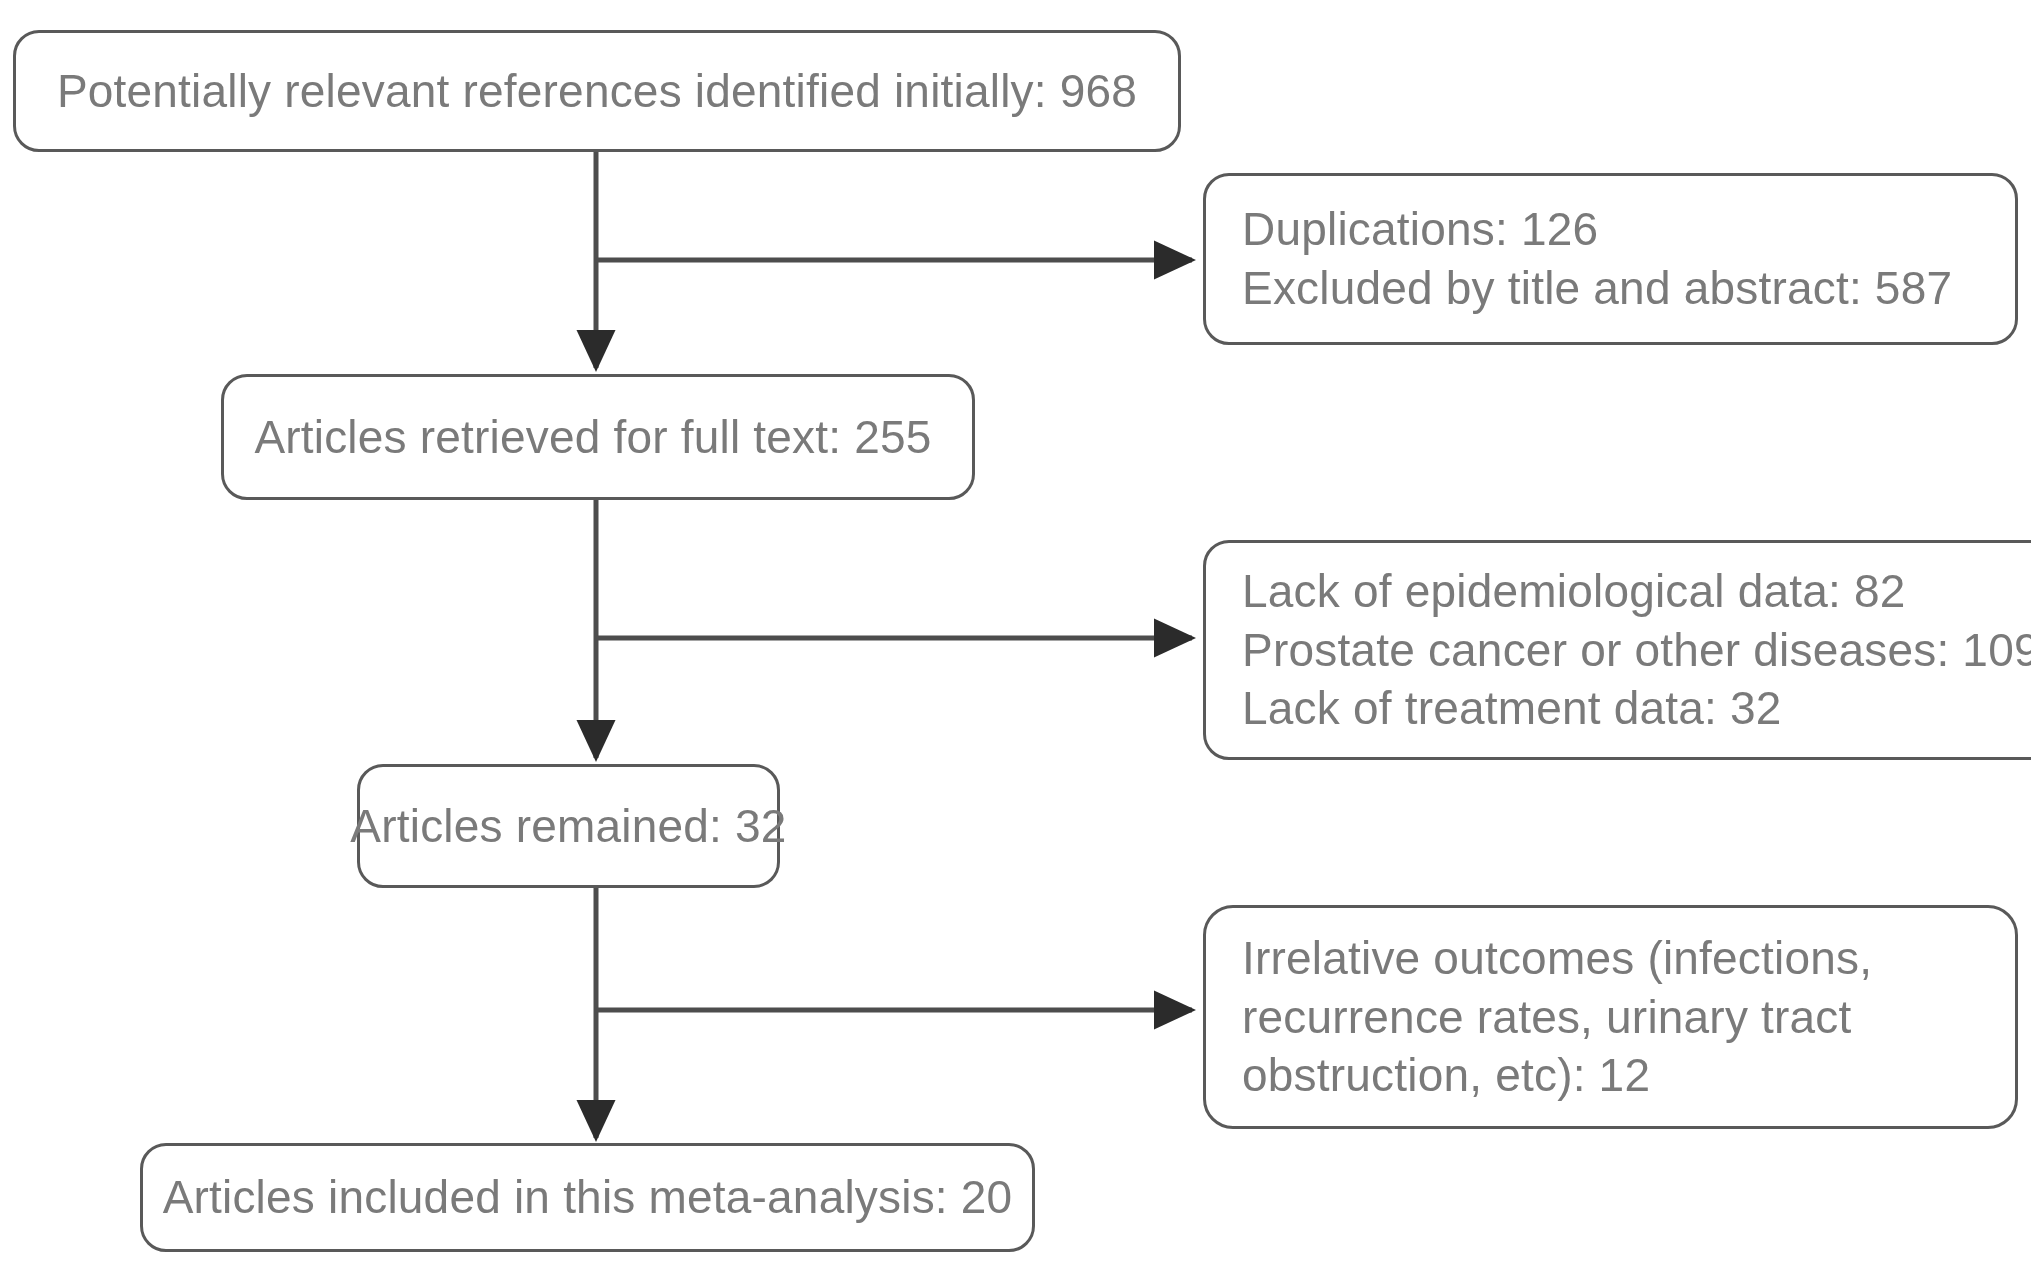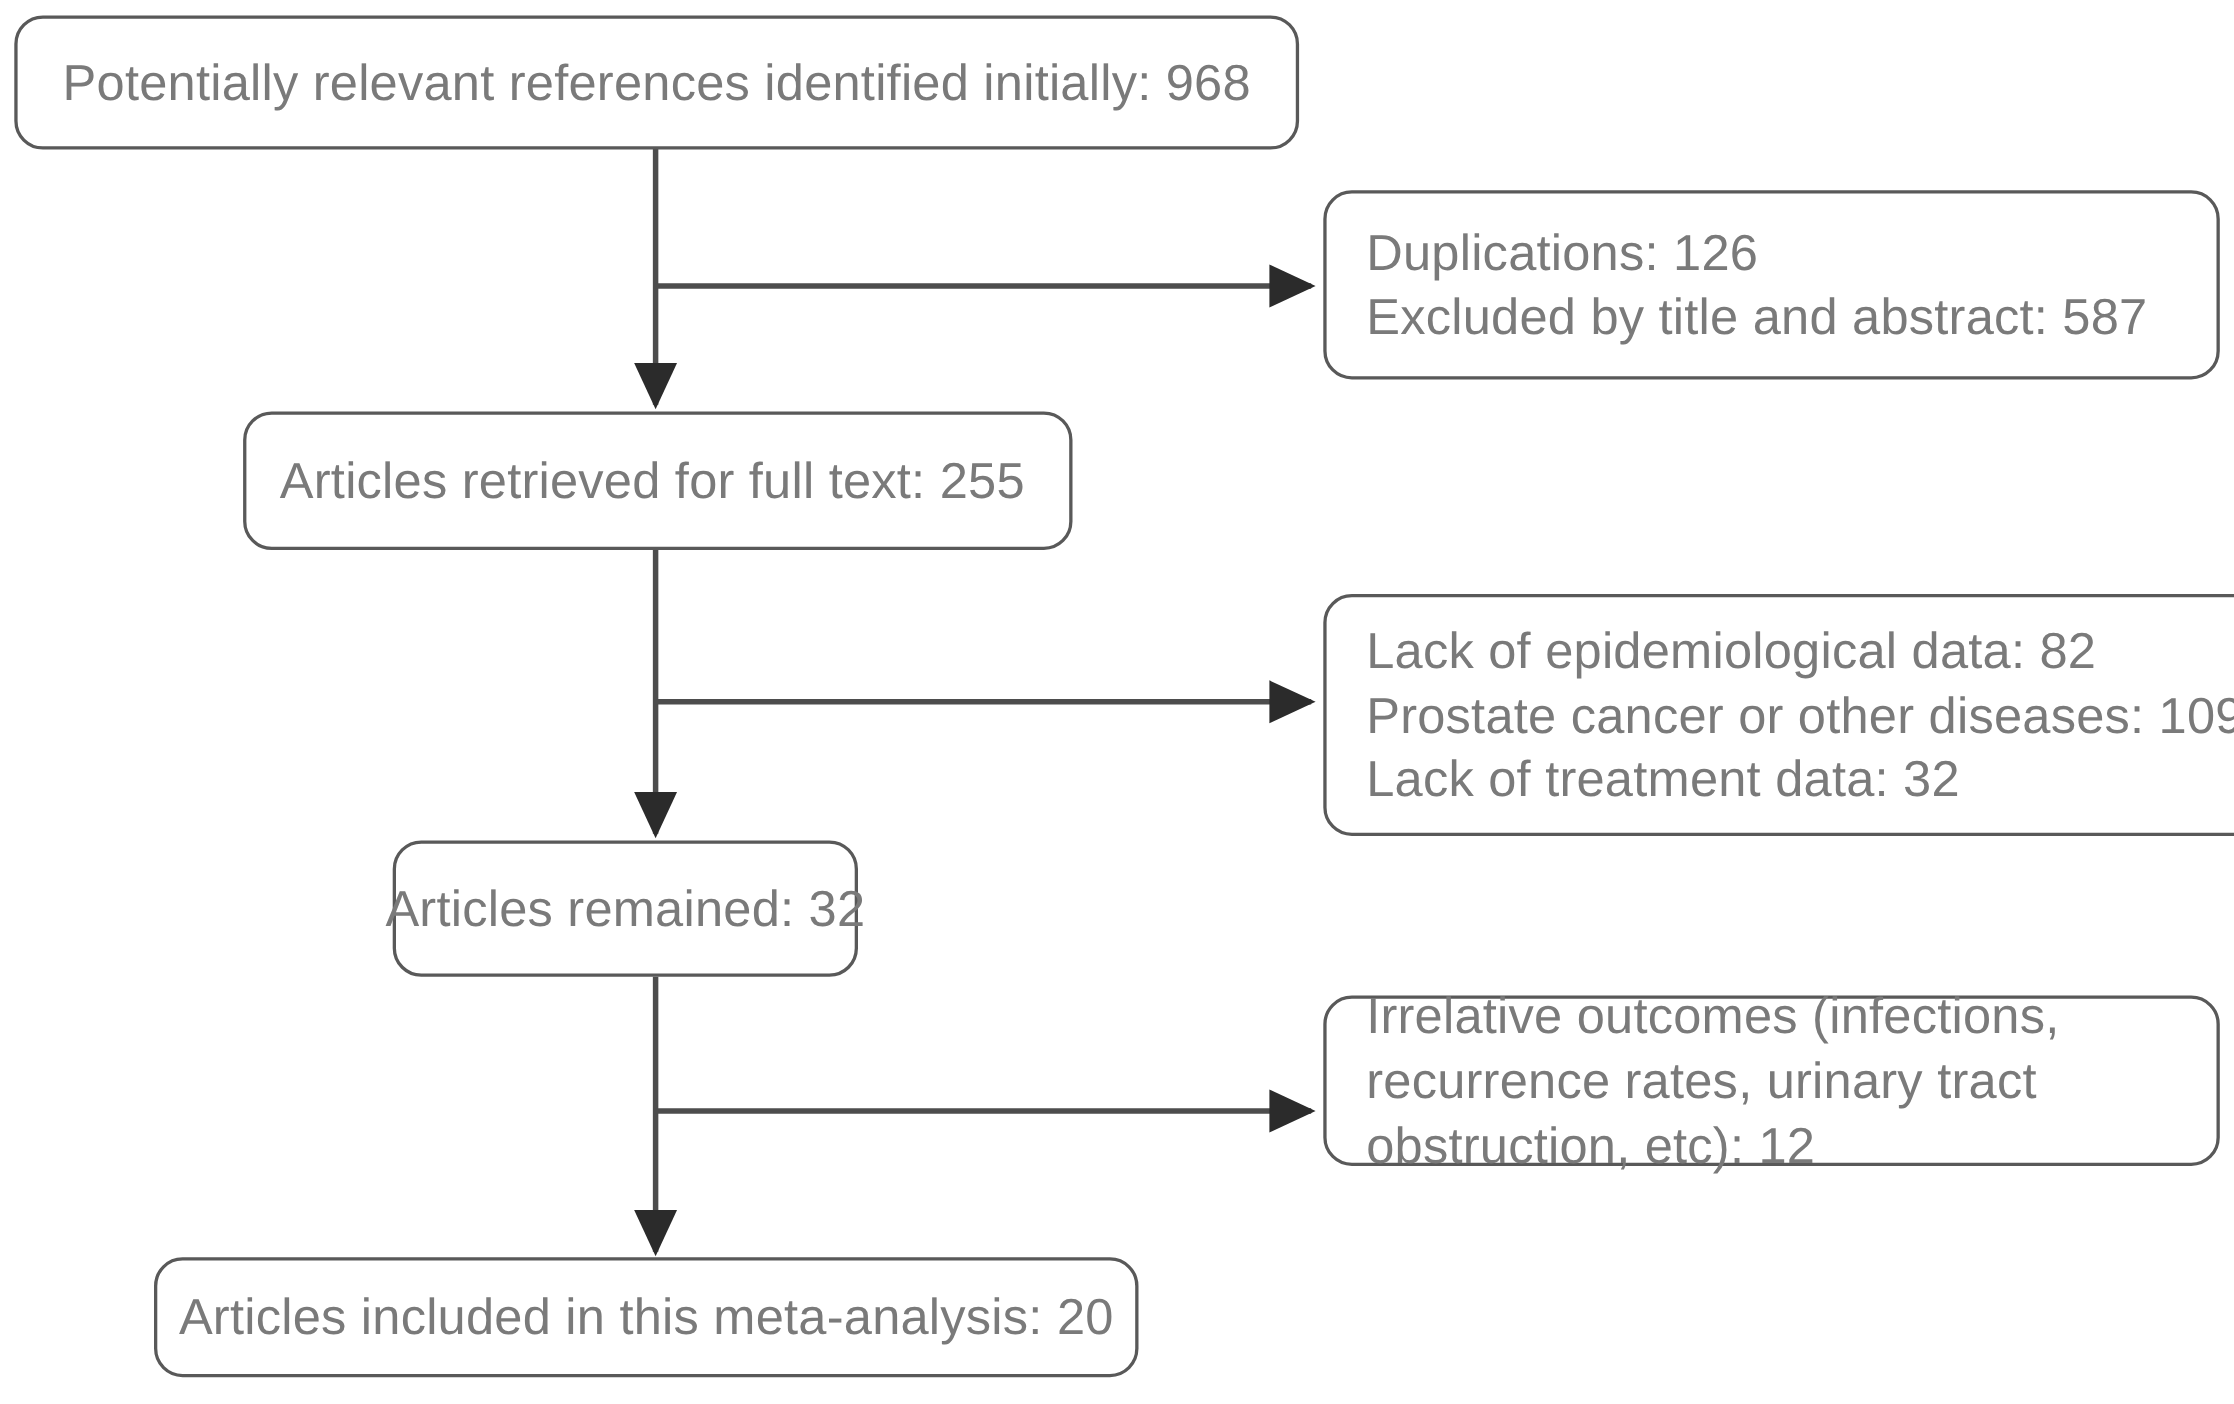--- a/index.html
+++ b/index.html
@@ -75,21 +75,21 @@
 
     <line x1="596" y1="500" x2="596" y2="758" stroke="#4d4d4d" stroke-width="5" marker-end="url(#arrowhead)"></line>
 
     <line x1="596" y1="638" x2="1192" y2="638" stroke="#4d4d4d" stroke-width="5" marker-end="url(#arrowhead)"></line>
 
     <line x1="596" y1="888" x2="596" y2="1138" stroke="#4d4d4d" stroke-width="5" marker-end="url(#arrowhead)"></line>
 
     <line x1="596" y1="1010" x2="1192" y2="1010" stroke="#4d4d4d" stroke-width="5" marker-end="url(#arrowhead)"></line>
   </svg>
 
-  <div class="node-box centered" style="left:13px; top:14px; width:1168px; height:122px;">
+  <div class="node-box centered" style="left:13px; top:30px; width:1168px; height:122px;">
     <div class="node-text">Potentially relevant references identified initially: 968</div>
   </div>
 
   <div class="node-box left-aligned" style="left:1203px; top:173px; width:815px; height:172px;">
     <div class="node-text">Duplications: 126</div>
     <div class="node-text">Excluded by title and abstract: 587</div>
   </div>
 
   <div class="node-box centered" style="left:221px; top:374px; width:754px; height:126px;padding-left:10px;">
     <div class="node-text">Articles retrieved for full text: 255</div>
@@ -98,21 +98,21 @@
   <div class="node-box left-aligned" style="left:1203px; top:540px; width:955px; height:220px;">
     <div class="node-text">Lack of epidemiological data: 82</div>
     <div class="node-text">Prostate cancer or other diseases: 109</div>
     <div class="node-text">Lack of treatment data: 32</div>
   </div>
 
   <div class="node-box centered" style="left:357px; top:764px; width:423px; height:124px;">
     <div class="node-text">Articles remained: 32</div>
   </div>
 
-  <div class="node-box left-aligned" style="left:1203px; top:905px; width:815px; height:155px;">
+  <div class="node-box left-aligned" style="left:1203px; top:905px; width:815px; height:224px;border-radius:30px;">
     <div class="node-text">Irrelative outcomes (infections,</div>
     <div class="node-text">recurrence rates, urinary tract</div>
     <div class="node-text">obstruction, etc): 12</div>
   </div>
 
   <div class="node-box centered" style="left:140px; top:1143px; width:895px; height:109px;">
     <div class="node-text">Articles included in this meta-analysis: 20</div>
   </div>
 
 </div>

